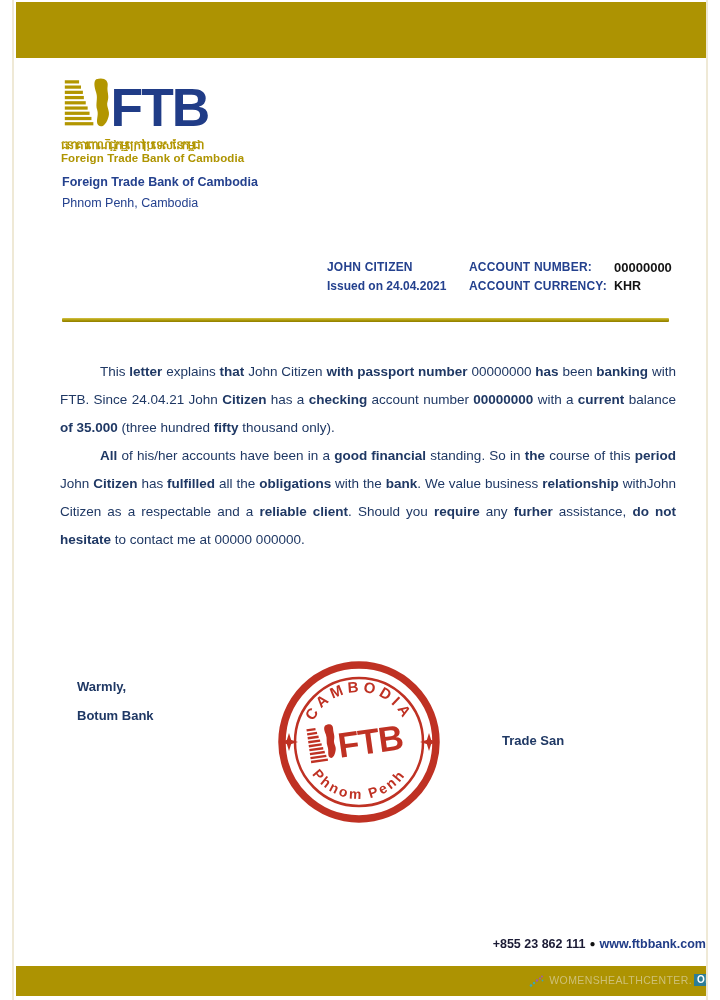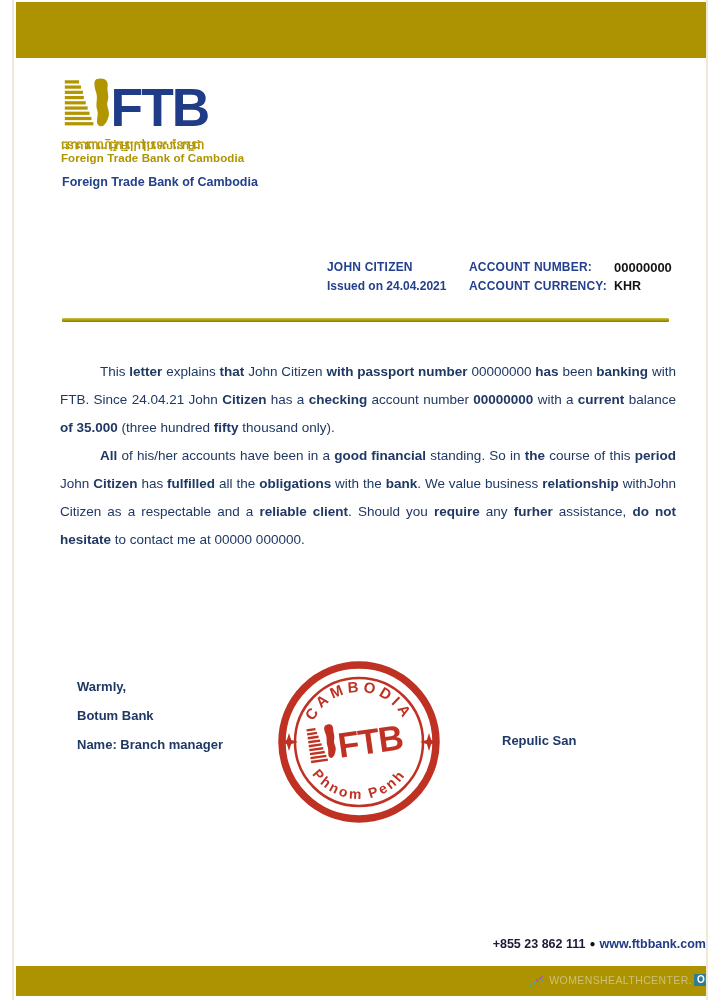--- a/index.html
+++ b/index.html
@@ -84,20 +84,21 @@
         <path d="M37,3 C45,0.5 50,4 49,10 C48,16 51,20 49,26 C47,32 52,36 50,42 C48,50 43,55 39,51 C36,47 40,41 38,35 C36,29 39,23 37,17 C35,11 34,5.5 37,3 Z"></path>
       </g>
       <text x="52" y="52" font-size="56" font-weight="900" letter-spacing="-2" fill="#203c87" font-family="Liberation Sans, sans-serif">FTB</text>
     </svg>
     <span class="logo-khmer">ធនាគារពាណិជ្ជកម្មក្រៅប្រទេស នៃកម្ពុជា</span>
     <div class="logo-tagline">Foreign Trade Bank of Cambodia</div>
   </div>
 
   <div class="address">
     <div class="l1">Foreign Trade Bank of Cambodia</div>
+    <div>Phnom Penh, Cambodia</div>
   </div>
 
   <div class="account-block">
     <div class="acc-label">JOHN CITIZEN</div>
     <div class="acc-label">ACCOUNT NUMBER:</div>
     <div class="acc-value">00000000</div>
     <div class="acc-sub">Issued on 24.04.2021</div>
     <div class="acc-label">ACCOUNT CURRENCY:</div>
     <div class="acc-value" style="font-size:12.5px">KHR</div>
   </div>
@@ -105,21 +106,20 @@
   <div class="divider"></div>
 
   <div class="letter-body">
       <p><span>This </span><span class="b">letter</span><span> explains </span><span class="b">that</span><span> John Citizen </span><span class="b">with</span><span> </span><span class="b">passport number</span><span> 00000000 </span><span class="b">has</span><span> been </span><span class="b">banking</span><span> with FTB. Since 24.04.21 John </span><span class="b">Citizen</span><span> has a </span><span class="b">checking</span><span> account number </span><span class="b">00000000</span><span> with a </span><span class="b">current</span><span> balance </span><span class="b">of 35.000</span><span> (three hundred </span><span class="b">fifty</span><span> thousand only).</span></p>
       <p><span class="b">All</span><span> of his/her accounts have been in a </span><span class="b">good</span><span> </span><span class="b">financial</span><span> standing. So in </span><span class="b">the</span><span> course of this </span><span class="b">period</span><span> John </span><span class="b">Citizen</span><span> has </span><span class="b">fulfilled</span><span> all the </span><span class="b">obligations</span><span> with the </span><span class="b">bank</span><span>. We value business </span><span class="b">relationship</span><span> withJohn Citizen as a respectable and a </span><span class="b">reliable client</span><span>. Should you </span><span class="b">require</span><span> any </span><span class="b">furher</span><span> assistance, </span><span class="b">do not</span><span> </span><span class="b">hesitate</span><span> to contact me at 00000 000000.</span></p>
     </div>
 
   <div class="signature">
     <div>Warmly,</div>
     <div>Botum Bank</div>
-    <div>Name: Branch manager</div>
   </div>
 
   <svg class="stamp" viewBox="0 0 168 168">
     <defs>
       <path id="arcTop" d="M 34,84 A 50,50 0 0 1 134,84"></path>
       <path id="arcBot" d="M 27,84 A 57,57 0 0 0 141,84"></path>
     </defs>
     <circle cx="84" cy="84" r="77" fill="none" stroke="#bf3123" stroke-width="7.5"></circle>
     <circle cx="84" cy="84" r="64" fill="none" stroke="#bf3123" stroke-width="2.5"></circle>
     <text class="stamp-arc" font-size="15" letter-spacing="4">
@@ -148,21 +148,21 @@
         <rect x="-50" y="-2" width="14" height="2.4"></rect>
         <rect x="-50" y="2" width="15" height="2.4"></rect>
         <rect x="-50" y="6" width="16" height="2.4"></rect>
         <rect x="-50" y="10" width="17" height="2.4"></rect>
         <path d="M-31,-23 C-26,-25 -23,-23 -23.5,-19 C-24,-15 -22.5,-12 -24,-8 C-25.5,-4 -22.5,-1 -24,3 C-25.5,8 -28.5,12 -31,9 C-33,6.5 -30.5,2 -31.5,-2 C-32.5,-6 -30.5,-10 -31.5,-14 C-32.5,-18 -33,-21 -31,-23 Z"></path>
       </g>
       <text x="-21" y="11" font-size="35" font-weight="900" letter-spacing="-1" fill="#bf3123" font-family="Liberation Sans, sans-serif">FTB</text>
     </g>
   </svg>
 
-  <div class="signer">Repulic San</div>
+  <div class="signer">Trade San</div>
 
   <div class="footer-line">
     <span class="footer-phone">+855 23 862 111</span><span class="footer-sep">●</span><span class="footer-site">www.ftbbank.com</span>
   </div>
 
   <div class="gold-banner bottom">
     <div class="watermark">
       <svg width="18" height="14" viewBox="0 0 18 14">
         <circle cx="2" cy="11.5" r="1.3" fill="#3aa7b8"></circle>
         <circle cx="5" cy="9" r="1.2" fill="#3aa7b8"></circle>

